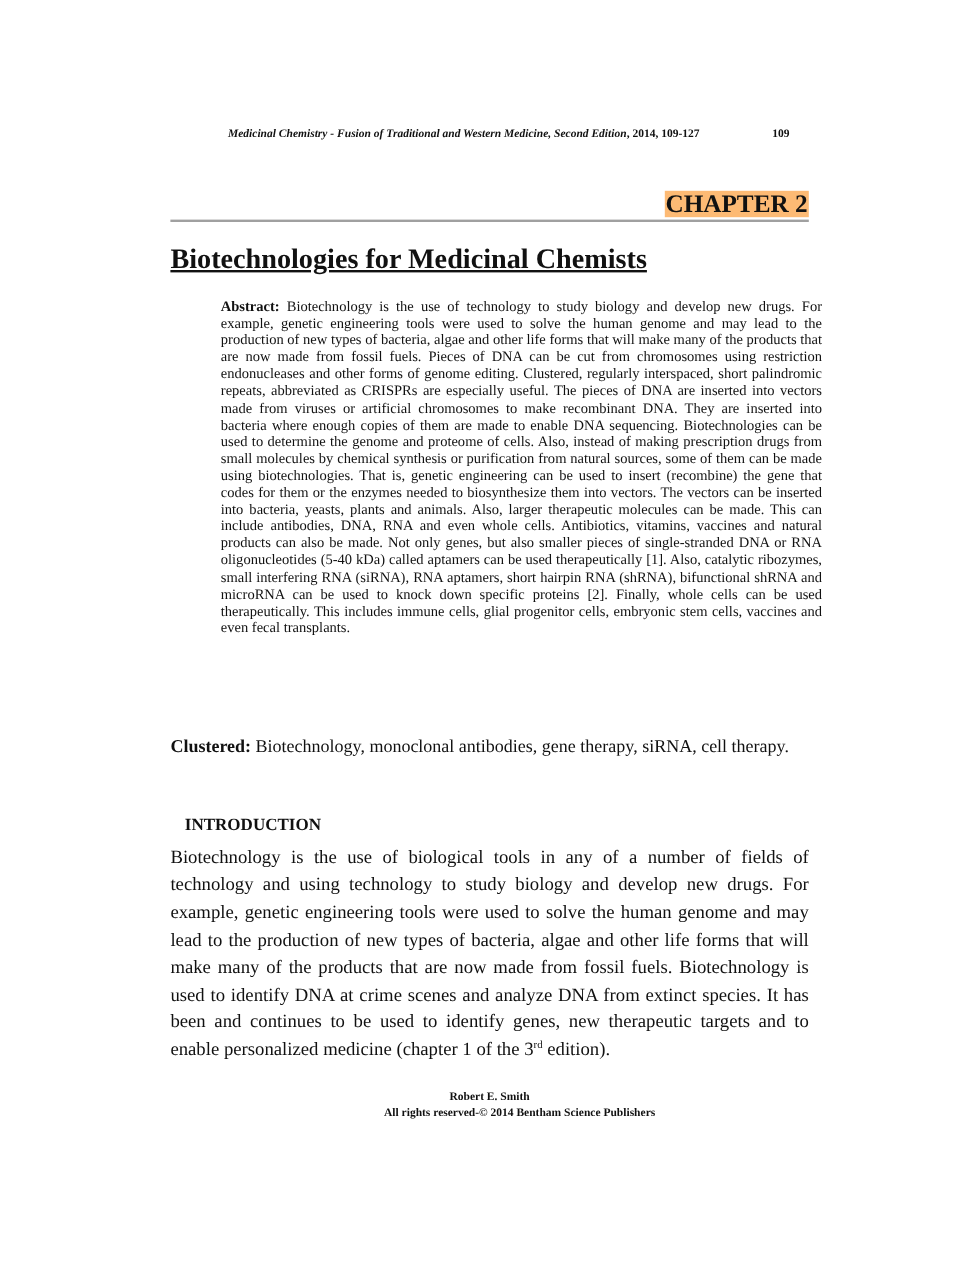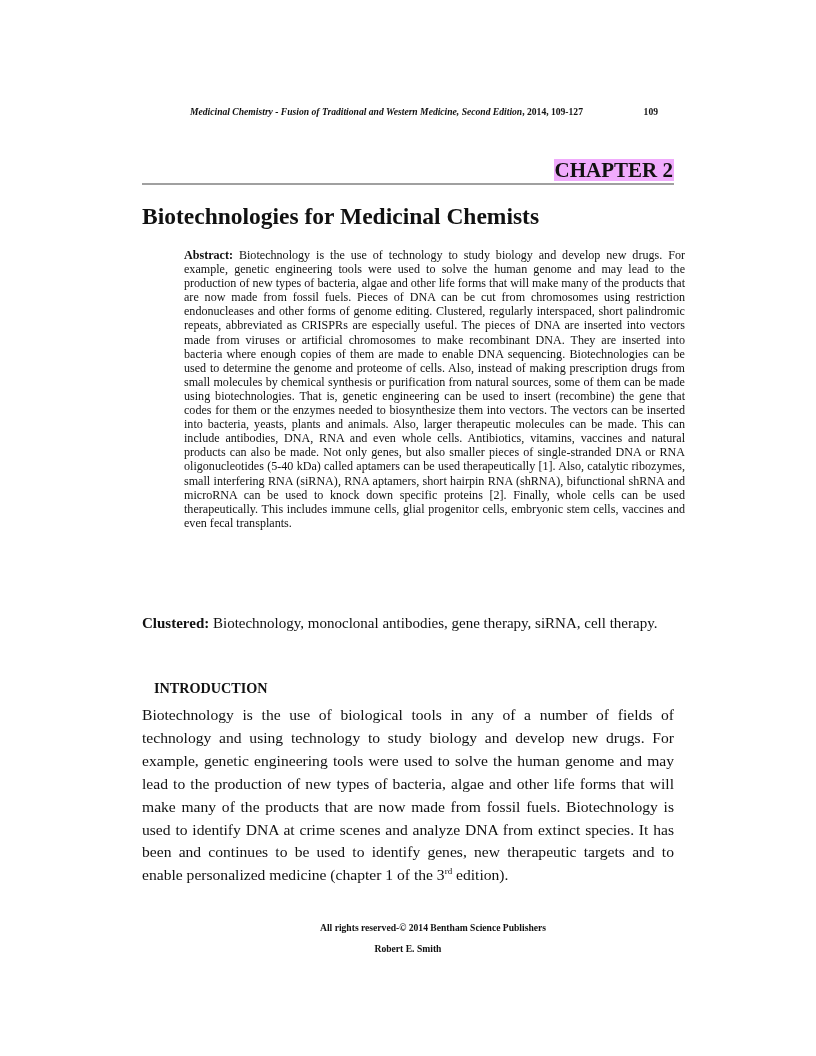--- a/index.html
+++ b/index.html
@@ -3,36 +3,36 @@
   <meta charset="utf-8">
   <style>
     html, body { margin: 0; padding: 0; background: #ffffff; }
     body { width: 816px; height: 1056px; position: relative; overflow: hidden;
            font-family: "Liberation Serif", serif; color: #111; }
     .running-head { position: absolute; left: 190px; top: 106px; width: 484px;
       font-size: 9.6px; font-weight: bold; white-space: nowrap; }
     .running-head .it { font-style: italic; }
     .running-head .pg { position: absolute; right: 16px; top: 0; }
     .chapter-label { position: absolute; right: 142px; top: 159px;
-      background: #f0abfc; font-weight: bold; font-size: 21px; line-height: 22px;
+      background: #fdba74; font-weight: bold; font-size: 21px; line-height: 22px;
       padding: 0 1px; }
     .rule { position: absolute; left: 142px; top: 183px; width: 532px; height: 2px; background: #a0a0a0; }
-    .title { position: absolute; left: 142px; top: 203px; font-size: 23.5px; font-weight: bold; margin: 0; }
+    .title { position: absolute; left: 142px; top: 203px; font-size: 23.5px; font-weight: bold; margin: 0; text-decoration: underline; }
     .abstract { position: absolute; left: 172px; top: 236px; width: 501px;
       font-size: 12.1px; line-height: 14.1px; text-align: justify; margin: 12px; }
     .abstract b { font-weight: bold; }
     .keywords { position: absolute; left: 142px; top: 614px; width: 532px;
       font-size: 15px; line-height: 19.5px; text-align: justify; margin: 0; }
     .intro-head { position: absolute; left: 142px; top: 668px; font-size: 14.2px; font-weight: bold; margin: 12px; }
     .intro-body { position: absolute; left: 142px; top: 704px; width: 532px;
       font-size: 15.6px; line-height: 22.9px; text-align: justify; margin: 0; }
     .intro-body sup { font-size: 9px; vertical-align: 6px; line-height: 0; }
     .footer { position: absolute; left: 0; width: 816px; text-align: center;
       font-size: 9.6px; font-weight: bold; }
-    .footer.f1 { top: 943px; text-align: center; }
+    .footer.f1 { top: 909px; text-align: center; }
     .footer.f2 { top: 922px; padding-left: 25px; }
   </style>
 </head>
 <body>
 
 <div class="running-head">
   <span class="it">Medicinal Chemistry - Fusion of Traditional and Western Medicine, Second Edition</span><span>, 2014, 109-127</span>
   <span class="pg">109</span>
 </div>
 

